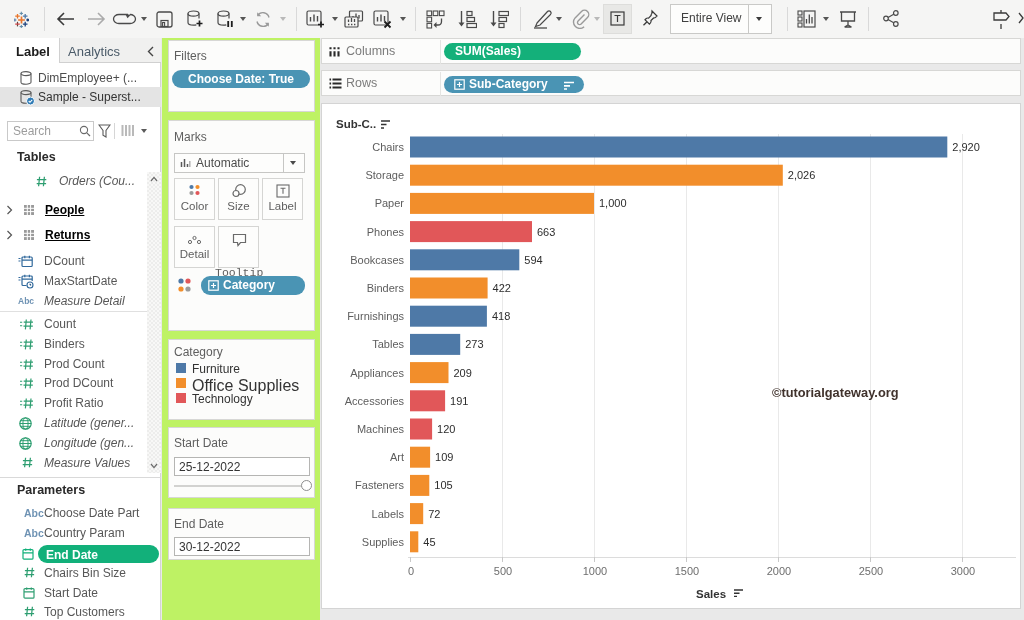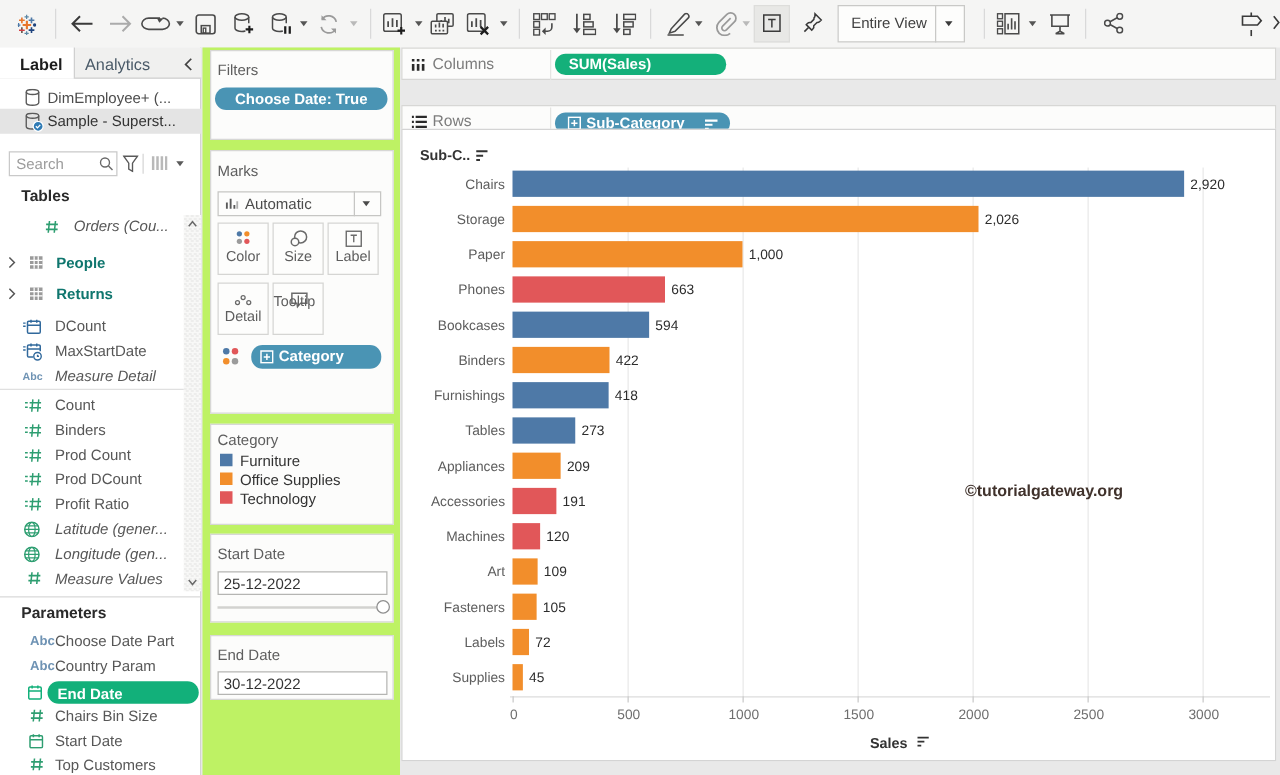--- a/index.html
+++ b/index.html
@@ -8,21 +8,21 @@
 .abs { position:absolute; }
 svg { display:block; }
 
 #toolbar { position:absolute; left:0; top:0; width:1024px; height:38px; background:#f5f5f4; }
 .tsep { position:absolute; top:7px; width:1px; height:24px; background:#d9d9d9; }
 .caret { position:absolute; top:17px; width:0; height:0; border-left:3.5px solid transparent; border-right:3.5px solid transparent; border-top:4px solid #555; }
 .caret.lt { border-top-color:#b9b9b9; }
 
 #datapane { position:absolute; left:0; top:38px; width:161px; height:582px; background:#fff; border-right:1px solid #d4d4d4; }
 .fieldtxt { position:absolute; font-size:12px; color:#575757; white-space:nowrap; }
-.boldtxt { font-weight:bold; color:#0f766e; }
+.boldtxt { font-weight:bold; color:#000000;text-decoration:underline; }
 .ital { font-style:italic; }
 
 #shelfcol { position:absolute; left:162px; top:38px; width:158px; height:582px; background:#bef264; }
 .card { position:absolute; left:6px; width:147px; background:#fcfcfb; border:1px solid #d7d7d5; }
 .cardtitle { position:absolute; left:12px; font-size:12px; color:#5e5e5e; }
 .pillb { position:absolute; background:#4a94b4; border-radius:9px; color:#fff; font-size:12px; font-weight:bold; text-align:center; }
 .mbtn { position:absolute; width:41px; height:42px; background:#fdfdfc; border:1px solid #d5d5d3; }
 .mlab { position:absolute; width:41px; text-align:center; font-size:11.5px; color:#5e5e5e; }
 
 .shelf { position:absolute; left:321px; width:700px; background:#fcfcfb; border:1px solid #d7d7d5; }
@@ -411,39 +411,39 @@
     <div class="mlab" style="left:100px;top:162px;">Label</div>
     <svg class="abs" style="left:25px;top:196px;" width="15" height="12" viewBox="0 0 15 12">
       <circle cx="3" cy="8" r="1.6" stroke="#6a6a6a" stroke-width="1" fill="none"></circle>
       <circle cx="7.5" cy="4" r="1.6" stroke="#6a6a6a" stroke-width="1" fill="none"></circle>
       <circle cx="12" cy="8" r="1.6" stroke="#6a6a6a" stroke-width="1" fill="none"></circle>
     </svg>
     <div class="mlab" style="left:12px;top:210px;">Detail</div>
     <svg class="abs" style="left:70px;top:195px;" width="15" height="14" viewBox="0 0 15 14">
       <path d="M1.5 1.5h12v8h-5l-2.5 3-0.5-3h-4z" stroke="#6a6a6a" stroke-width="1.2" fill="none"></path>
     </svg>
-    <div class="mlab" style="left:53px;top:198px;">Tooltip</div>
+    <div class="mlab" style="left:53px;top:228px;font-family:Liberation Mono, monospace;">Tooltip</div>
     <svg class="abs" style="left:14px;top:239px;" width="17" height="17" viewBox="0 0 17 17">
       <circle cx="5" cy="4" r="2.6" fill="#4e79a7"></circle>
         <circle cx="12" cy="4" r="2.6" fill="#e15759"></circle>
       <circle cx="5" cy="12" r="2.6" fill="#f28e2b"></circle>
         <circle cx="12" cy="12" r="2.6" fill="#9b9b9b"></circle>
     </svg>
     <div class="pillb" style="left:39px;top:238px;width:104px;height:19px;line-height:19px;text-align:left;padding-left:7px;">
       <svg style="display:inline-block;vertical-align:-1.5px;margin-right:4px;" width="11" height="11" viewBox="0 0 11 11">
           <rect x="0.8" y="0.8" width="9.4" height="9.4" stroke="#fff" stroke-width="1.2" fill="none"></rect>
           <path d="M3 5.5h5M5.5 3v5" stroke="#fff" stroke-width="1.2"></path>
         </svg>Category</div>
 
     <div class="card" style="top:301px;height:81px;"></div>
     <div class="cardtitle" style="top:307px;">Category</div>
     <div class="abs" style="left:14px;top:325px;width:10px;height:10px;background:#4e79a7;"></div>
     <div class="abs" style="left:30px;top:324px;font-size:12px;color:#333;">Furniture</div>
     <div class="abs" style="left:14px;top:340px;width:10px;height:10px;background:#f28e2b;"></div>
-    <div class="abs" style="left:30px;top:339px;font-size:12px;color:#333;">Office Supplies</div>
+    <div class="abs" style="left:30px;top:339px;font-size:16px;color:#333;">Office Supplies</div>
     <div class="abs" style="left:14px;top:355px;width:10px;height:10px;background:#e15759;"></div>
     <div class="abs" style="left:30px;top:354px;font-size:12px;color:#333;">Technology</div>
 
     <div class="card" style="top:389px;height:71px;"></div>
     <div class="cardtitle" style="top:398px;">Start Date</div>
     <div class="abs" style="left:12px;top:419px;width:136px;height:19px;border:1px solid #b5b5b3;background:#fff;"></div>
     <div class="abs" style="left:17px;top:422px;font-size:12px;color:#333;">25-12-2022</div>
     <div class="abs" style="left:12px;top:447px;width:137px;height:2px;background:#d2d2d0;"></div>
     <div class="abs" style="left:139px;top:442px;width:11px;height:11px;border-radius:50%;background:#fff;border:1px solid #8e8e8e;"></div>
 
@@ -453,21 +453,21 @@
     <div class="abs" style="left:17px;top:502px;font-size:12px;color:#333;">30-12-2022</div>
   </div>
   <div class="shelf" id="colshelf" style="top:38px;height:26px;padding-left:20px;">
     <svg class="abs" style="left:7px;top:6px;" width="12" height="13" viewBox="0 0 12 13">
         <path d="M1.5 2.2v2M5.5 2.2v2M9.5 2.2v2M1.5 6.2v5.4M5.5 6.2v5.4M9.5 6.2v5.4" stroke="#2a2a2a" stroke-width="2.1"></path>
       </svg>
     <div class="abs" style="left:24px;top:5px;font-size:12.5px;color:#7c7c7c;">Columns</div>
     <div class="abs" style="left:118px;top:1px;width:1px;height:24px;background:#e4e4e2;"></div>
     <div class="pillb" style="left:122px;top:4px;width:137px;height:17px;line-height:17px;background:#14b07a;text-align:left;padding-left:11px;">SUM(Sales)</div>
   </div>
-  <div class="shelf" id="rowshelf" style="top:70px;height:26px;margin-top:14px;">
+  <div class="shelf" id="rowshelf" style="top:70px;height:26px;">
     <svg class="abs" style="left:7px;top:7px;" width="13" height="12" viewBox="0 0 13 12">
         <path d="M3.5 1.5h9M3.5 5.5h9M3.5 9.5h9" stroke="#2a2a2a" stroke-width="1.8"></path>
         <path d="M.5 1.5h1.6M.5 5.5h1.6M.5 9.5h1.6" stroke="#2a2a2a" stroke-width="1.8"></path>
       </svg>
     <div class="abs" style="left:24px;top:5px;font-size:12.5px;color:#7c7c7c;">Rows</div>
     <div class="abs" style="left:118px;top:1px;width:1px;height:24px;background:#e4e4e2;"></div>
     <div class="pillb" style="left:122px;top:5px;width:140px;height:17px;line-height:17px;text-align:left;padding-left:10px;">
       <svg style="display:inline-block;vertical-align:-1.5px;margin-right:4px;" width="11" height="11" viewBox="0 0 11 11">
           <rect x="0.8" y="0.8" width="9.4" height="9.4" stroke="#fff" stroke-width="1.2" fill="none"></rect>
           <path d="M3 5.5h5M5.5 3v5" stroke="#fff" stroke-width="1.2"></path>

